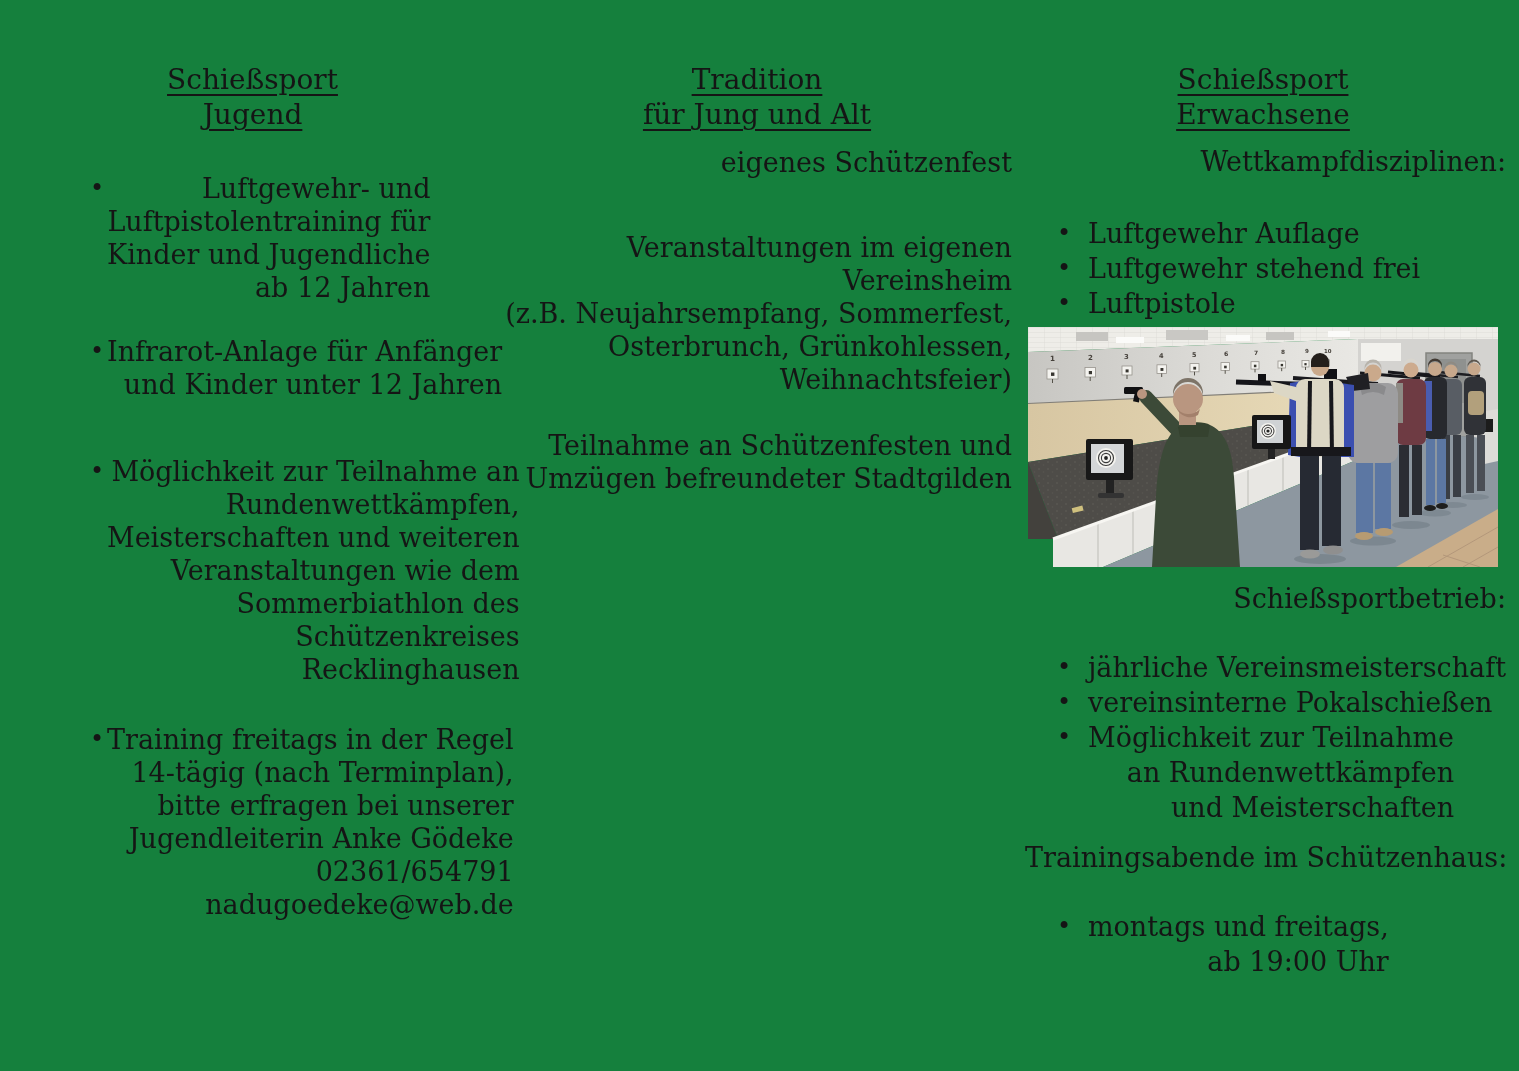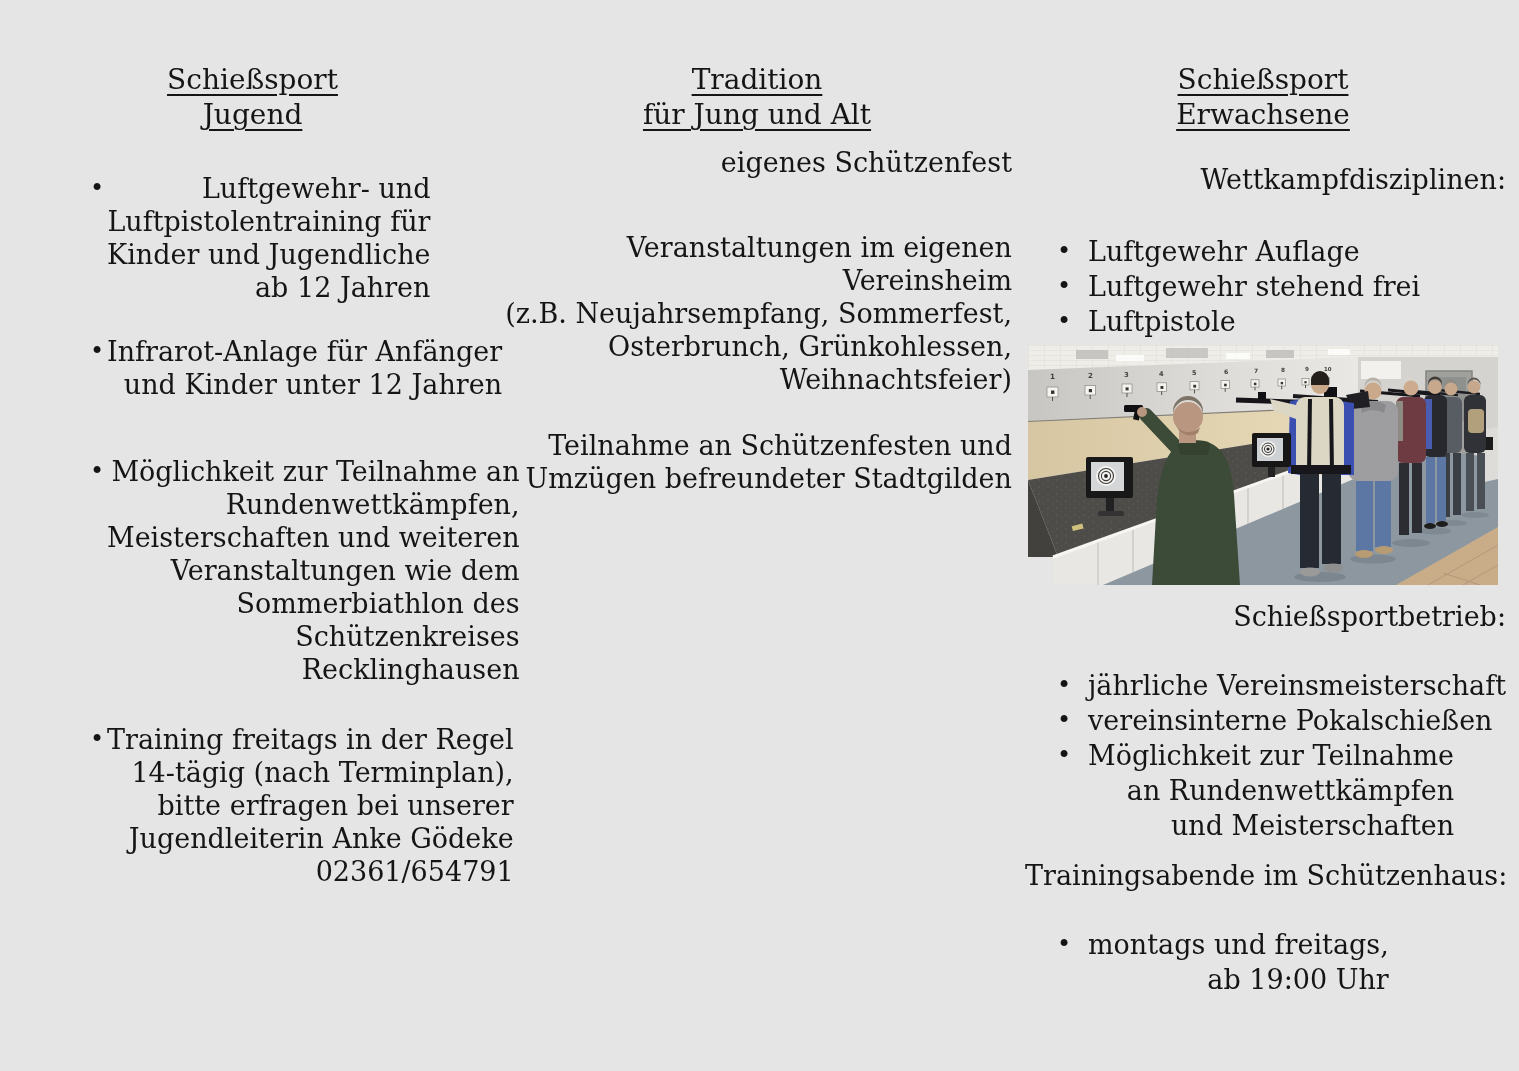--- a/index.html
+++ b/index.html
@@ -1,17 +1,17 @@
 <!DOCTYPE html>
 <html><head>
 <meta charset="utf-8">
 <style>
   html,body { margin:0; padding:0; background:#ffffff; }
   .page {
-    position:relative; width:1519px; height:1071px; background:#e5e5e5;
+    position:relative; width:1519px; height:1071px; background:#15803d;
     font-family:"DejaVu Serif","Liberation Serif",serif; color:#151515;
     overflow:hidden;
   }
   .col { position:absolute; top:62px; }
   #col-jugend     { left:55px;  width:445px; }
   #col-tradition  { left:502px; width:510px; text-align:center; }
   #col-erwachsene { left:1020px; width:486px; }
 
   .heading { text-align:center; font-size:28px; line-height:35px; }
   #col-jugend .heading { width:395px; }
@@ -75,20 +75,21 @@
     </div>
 
     <div class="li" style="margin-top:37px">
       <span class="dot">•</span>
       <div>
         <div class="line">Training freitags in der Regel</div>
         <div class="line">14-tägig (nach Terminplan),</div>
         <div class="line">bitte erfragen bei unserer</div>
         <div class="line">Jugendleiterin Anke Gödeke</div>
         <div class="line">02361/654791</div>
+        <div class="line">nadugoedeke@web.de</div>
       </div>
     </div>
   </section>
 
   <section class="col" id="col-tradition">
     <div class="heading">
       <div><span class="u">Tradition</span></div>
       <div><span class="u">für Jung und Alt</span></div>
     </div>
 
@@ -109,21 +110,21 @@
       <div class="line">Umzügen befreundeter Stadtgilden</div>
     </div>
   </section>
 
   <section class="col" id="col-erwachsene">
     <div class="heading">
       <div><span class="u">Schießsport</span></div>
       <div><span class="u">Erwachsene</span></div>
     </div>
 
-    <div class="line sec-label" style="margin-top:31px">Wettkampfdisziplinen:</div>
+    <div class="line sec-label" style="margin-top:13px">Wettkampfdisziplinen:</div>
 
     <div style="margin-top:38px">
       <div class="li">
         <span class="dot">•</span>
         <div class="line">Luftgewehr Auflage</div>
       </div>
       <div class="li">
         <span class="dot">•</span>
         <div class="line">Luftgewehr stehend frei</div>
       </div>

